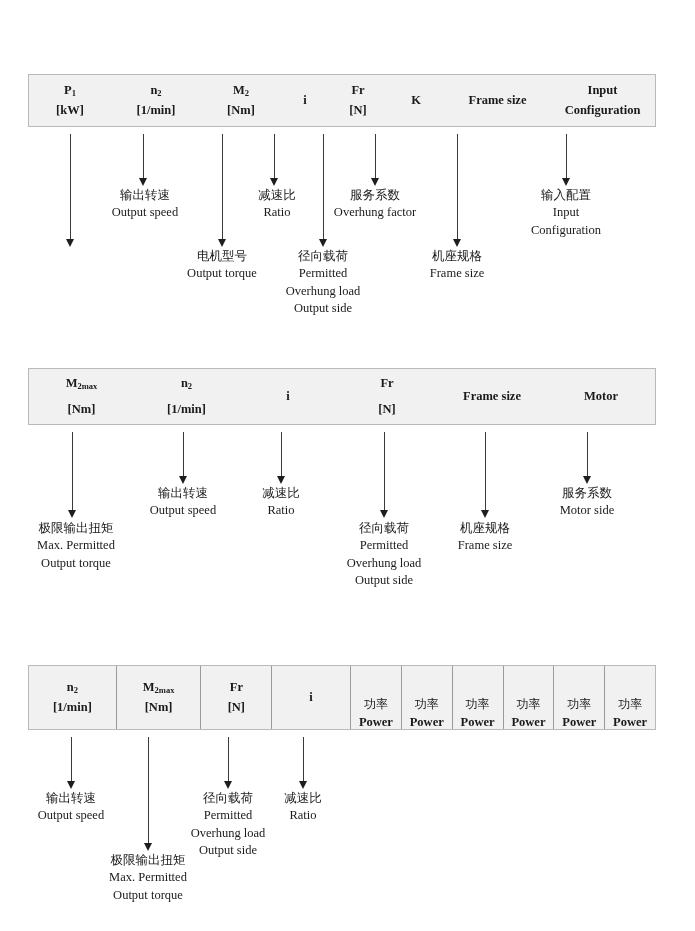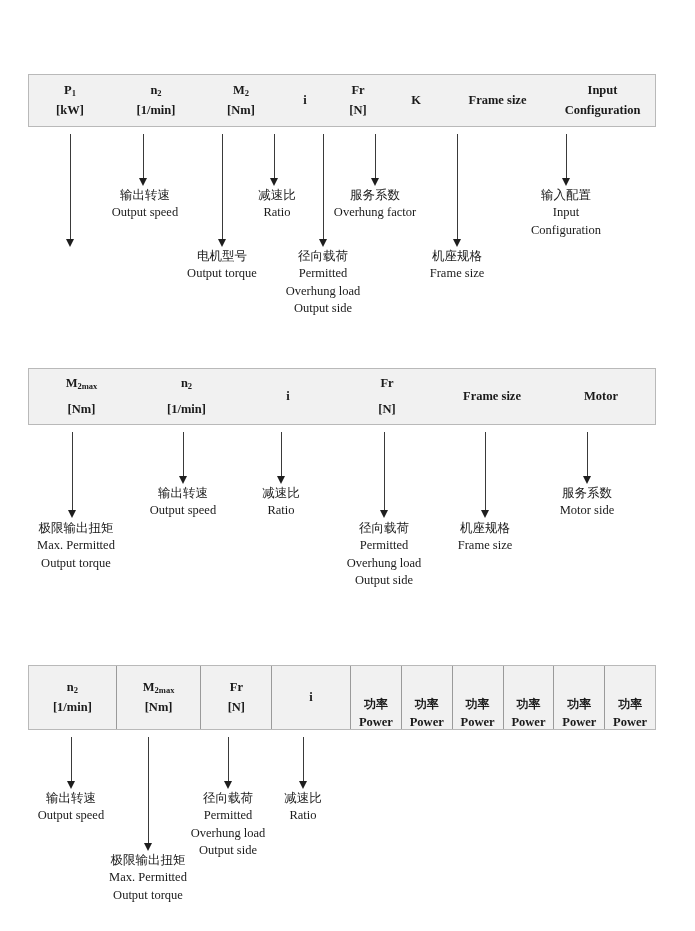--- a/index.html
+++ b/index.html
@@ -46,21 +46,21 @@
     align-items:center;
     justify-content:center;
     font-family:"Liberation Serif", serif;
     font-weight:700;
     font-size:12.5px;
     line-height:1.55;
     text-align:center;
     white-space:nowrap;
   }
   .tcell.div{border-left:1px solid #9a9a9a;}
-  .tcell .cn{font-family:"DejaVu Sans", sans-serif;font-weight:700;font-size:12px;margin-top:32px;}
+  .tcell .cn{font-family:"DejaVu Sans", sans-serif;font-weight:400;font-size:12px;margin-top:32px;}
   .tcell .sub{font-size:8.5px;vertical-align:-0.18em;letter-spacing:0;}
   .tcell .one{line-height:1.2;}
 
   
   .ln{position:absolute;width:1px;background:#3a3a3a;}
   .ar{position:absolute;width:0;height:0;
       border-left:4.5px solid transparent;
       border-right:4.5px solid transparent;
       border-top:8px solid #1e1e1e;}
 

